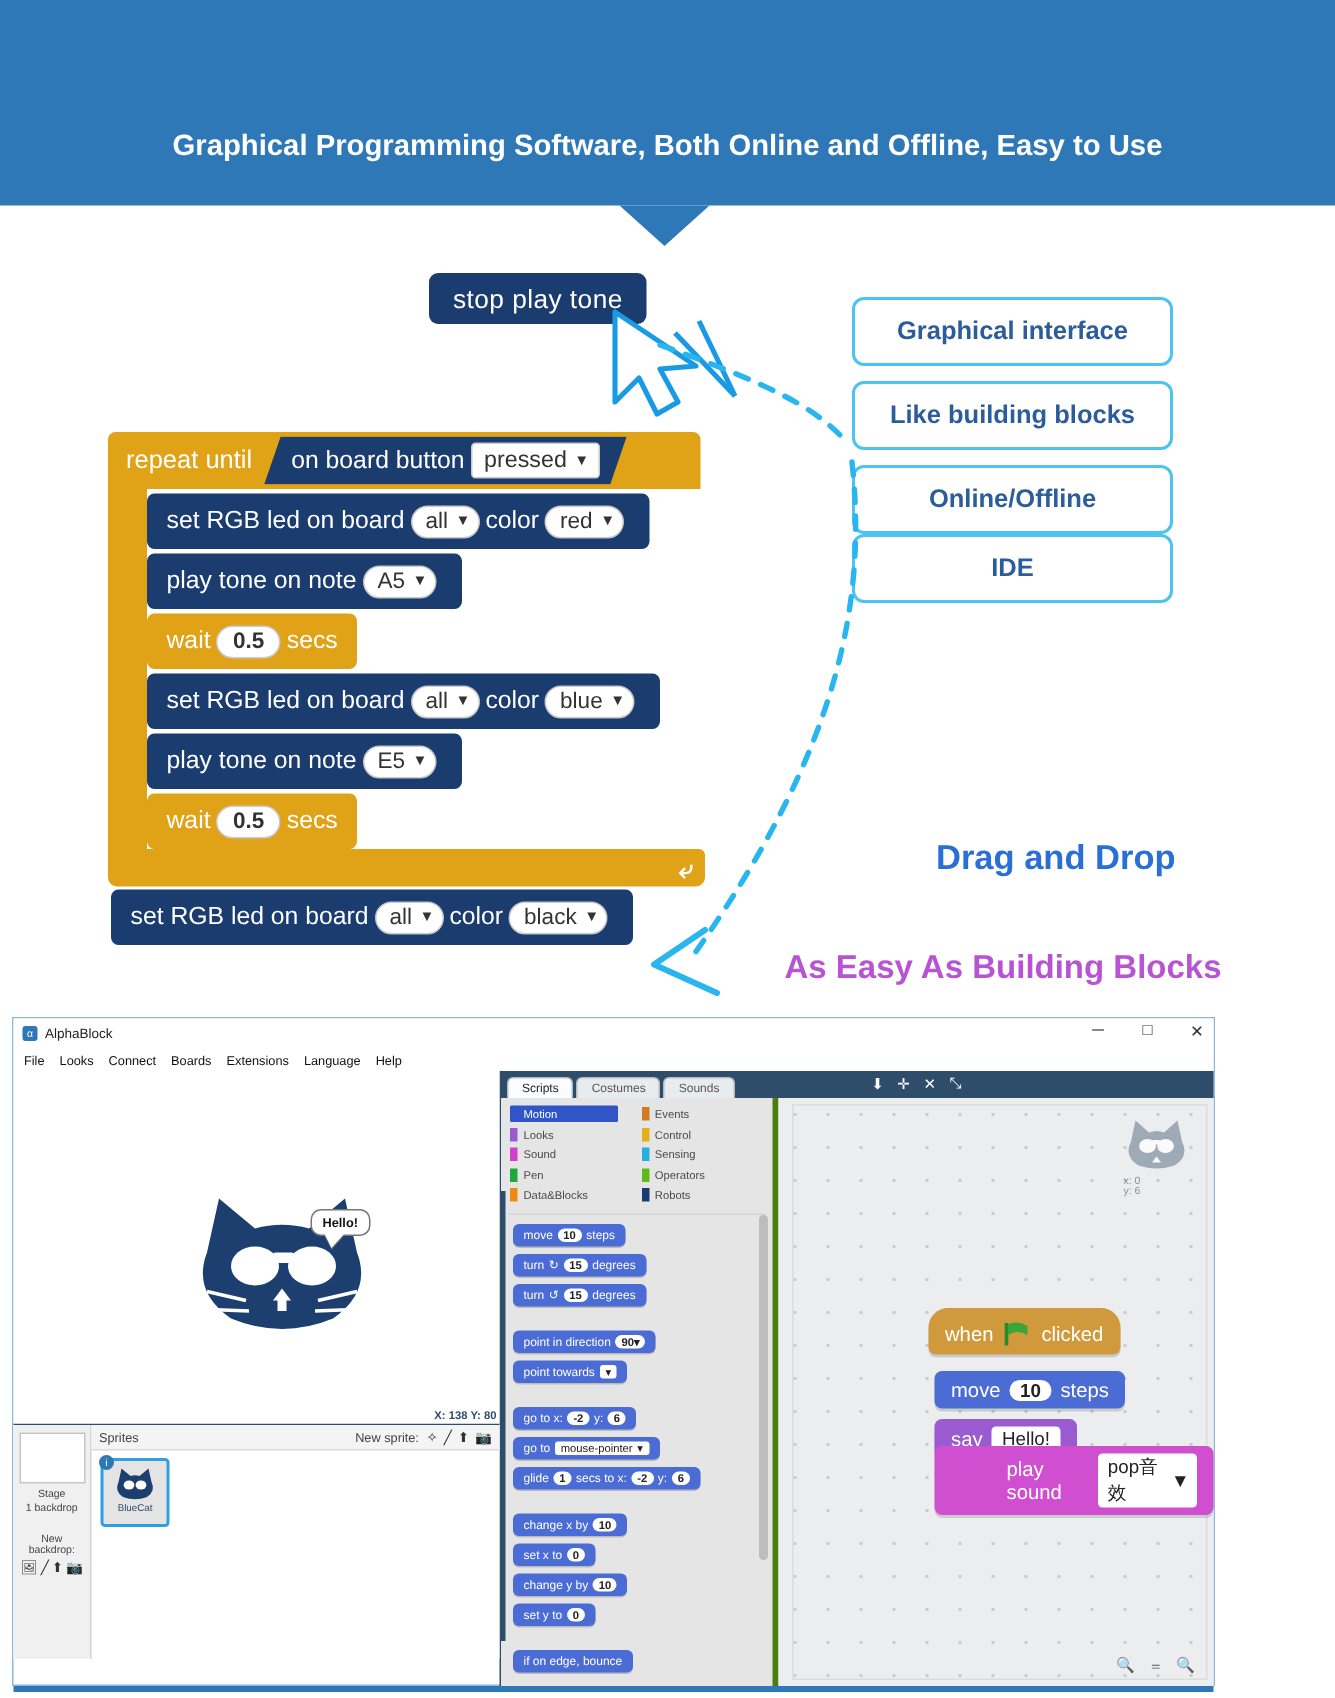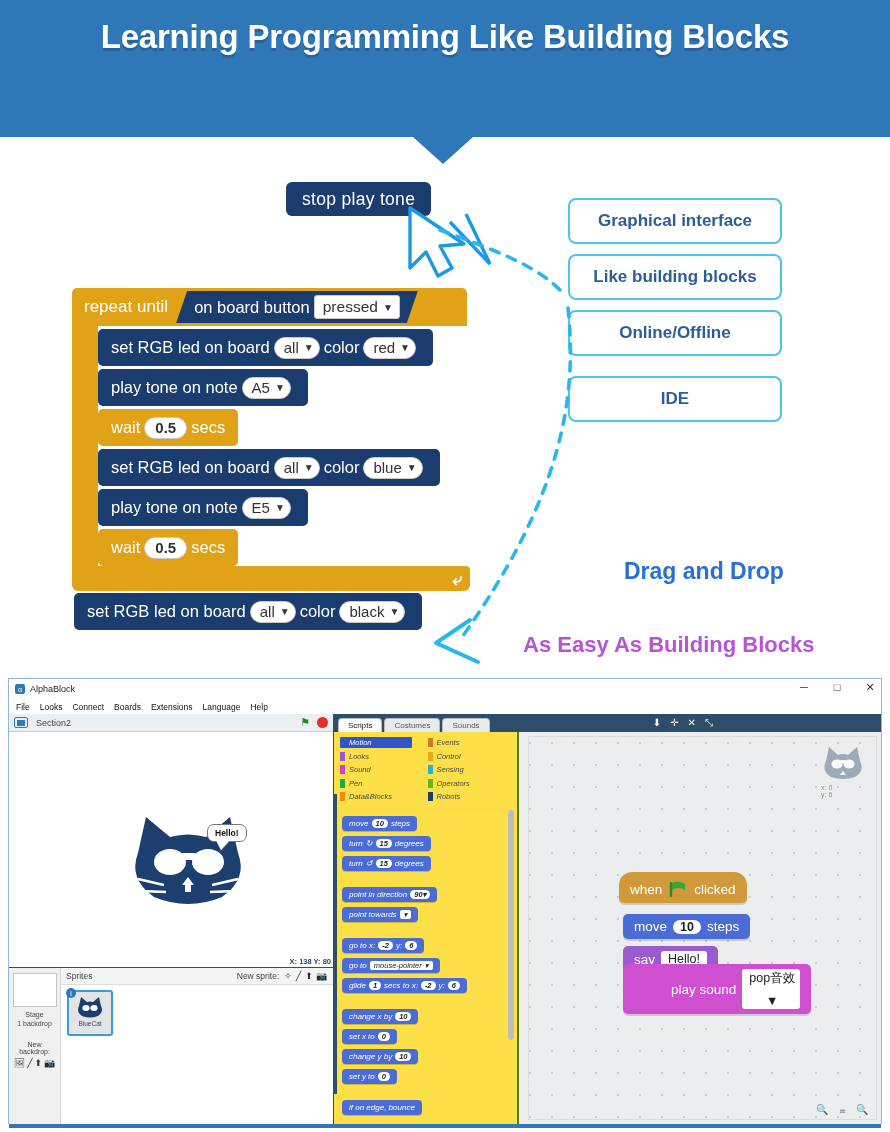--- a/index.html
+++ b/index.html
@@ -133,21 +133,21 @@
     position: absolute; left: 624px; top: 558px;
     color: #2a6fd6; font-size: 23px; font-weight: bold;
   }
   .anno-easy {
     position: absolute; left: 523px; top: 632px;
     color: #b854d4; font-size: 22px; font-weight: bold;
   }
 
   
   .app {
-    position: absolute; left: 8px; top: 678px; width: 874px; height: 446px;
+    position: absolute; left: 8px; top: 678px; width: 802px; height: 446px;
     background: #ffffff; border: 1px solid #8fb8d8;
   }
   .app-titlebar {
     height: 20px; background: #ffffff; display: flex; align-items: center;
     padding-left: 6px; font-size: 9px; color: #222; position: relative;
   }
   .app-logo {
     width: 10px; height: 10px; background: #2f78b8; border-radius: 2px;
     margin-right: 5px; color: #fff; font-size: 7px;
     display: flex; align-items: center; justify-content: center;
@@ -234,21 +234,21 @@
   }
   .tab {
     font-size: 8px; padding: 2.5px 9px 2px; background: #e9ecef;
     border: 1px solid #b6bcc2; border-bottom: none; border-radius: 4px 4px 0 0;
     color: #555; margin-right: 2px;
   }
   .tab.active { background: #fbfcfd; color: #222; }
   .ed-tools { position: absolute; right: 168px; top: 3px; display: flex; gap: 9px; color: #fff; font-size: 10px; }
 
   .ed-body { flex: 1; display: flex; }
-  .palette { width: 185px; background: #fde047; border-right: 2px solid #4d7c0f; position: relative; font-style: italic; }
+  .palette { width: 185px; background: #e5e5e5; border-right: 4px solid #4d7c0f; position: relative; }
   .cats { display: flex; padding: 5px 0 4px 6px; gap: 16px; }
   .cat-col { display: flex; flex-direction: column; gap: 2.5px; }
   .cat {
     display: flex; align-items: center; gap: 4px;
     font-size: 7.5px; color: #4a4a4a; padding: 1px 3px 1px 0;
   }
   .cat.sel { background: #2f55c8; color: #fff; padding-right: 40px; border-radius: 1px; }
   .swatch { width: 5px; height: 9px; display: block; }
   .cat-sep { border-top: 1px solid #d2d4d6; margin: 3px 5px 0; }
 
@@ -286,35 +286,35 @@
     position: absolute; border-radius: 5px; color: #fff; font-size: 13.5px;
     display: inline-flex; align-items: center; gap: 6px; padding: 5px 11px;
     box-shadow: 0 2px 0 rgba(0,0,0,0.14);
   }
   .sb-hat { background: #d09a3c; border-radius: 13px 13px 5px 5px; padding-top: 9px; }
   .sb-motion { background: #4a6cd4; }
   .sb-looks  { background: #9a5ad0; }
   .sb-sound  { background: #cf4fd0; }
   .sb .oval { background: #fff; color: #222; border-radius: 11px; padding: 0 7px; font-size: 12.5px; font-weight: bold; }
   .sb .white-rect { background: #fff; color: #222; border-radius: 3px; padding: 1px 7px; font-size: 12.5px; }
-  .sb .dd { background: #fff; color: #222; border-radius: 3px; padding: 1px 5px 1px 7px; font-size: 12.5px; display: inline-flex; align-items: center; gap: 7px; flex-direction: column; }
+  .sb .dd { background: #fff; color: #222; border-radius: 3px; padding: 1px 5px 1px 7px; font-size: 12.5px; display: inline-flex; align-items: center; gap: 7px; }
 
   .zoom-ctrls {
     position: absolute; right: 12px; bottom: 6px; display: flex; gap: 9px;
     font-size: 10px; color: #555;
   }
   .app-foot { height: 4px; background: #2f78b8; }
 
   svg { display: block; }
 </style>
 </head>
 <body>
 
 <div class="banner">
-  <div class="banner-title">Learning Programming Like Building Blocks</div>
+  <div class="banner-sub">Graphical Programming Software, Both Online and Offline, Easy to Use</div>
 </div>
 <div class="banner-tail"></div>
 
 <div class="blocks-area">
 
   <div class="standalone">
     <span>stop play tone</span>
   </div>
 
   <svg width="90" height="90" style="position:absolute;left:404px;top:42px;">
@@ -417,21 +417,21 @@
 
 <div class="feat" style="top:198px;">
   <span>Graphical interface</span>
 </div>
 <div class="feat" style="top:254px;">
   <span>Like building blocks</span>
 </div>
 <div class="feat" style="top:310px;">
   <span>Online/Offline</span>
 </div>
-<div class="feat" style="top:376px;align-items:center;">
+<div class="feat" style="top:356px;align-items:center;">
   <span>IDE</span>
 </div>
 
 <svg width="620" height="480" style="position:absolute;left:400px;top:200px;pointer-events:none;">
   <path d="M 40 30 C 110 55, 140 70, 160 90" fill="none" stroke="#29b6ef" stroke-width="3.6" stroke-dasharray="9 9" stroke-linecap="round"></path>
   <path d="M 168 108 C 178 200, 160 300, 60 440" fill="none" stroke="#29b6ef" stroke-width="3.6" stroke-dasharray="9 9" stroke-linecap="round"></path>
   <polyline points="70,420 36,443 78,462" fill="none" stroke="#29b6ef" stroke-width="4" stroke-linejoin="round" stroke-linecap="round"></polyline>
 </svg>
 
 <div class="anno-drag">Drag and Drop</div>
@@ -455,26 +455,20 @@
     <span>Connect</span>
     <span>Boards</span>
     <span>Extensions</span>
     <span>Language</span>
     <span>Help</span>
   </div>
 
   <div class="app-body">
 
     <div class="stage-col">
-      <div class="stage-head">
-        <span class="fullscreen-ic"></span>
-        <span>Section2</span>
-        <span class="flag-ic">⚑</span>
-        <span class="stop-ic"></span>
-      </div>
 
       <div class="stage-canvas">
 
         <svg width="128" height="110" style="position:absolute;left:115px;top:75px;">
           <path d="M14 46 L22 10 L46 30 Q64 25 82 30 L106 10 L114 46 Q124 72 98 90 Q64 104 30 90 Q4 72 14 46 Z" fill="#1c3f70"></path>
           <ellipse cx="46" cy="55" rx="16" ry="13" fill="#ffffff"></ellipse>
           <ellipse cx="84" cy="55" rx="16" ry="13" fill="#ffffff"></ellipse>
           <rect x="57" y="46" width="16" height="7" rx="3" fill="#ffffff"></rect>
           <path d="M64 70 l-6 8 h12 z" fill="#ffffff"></path>
           <rect x="61" y="76" width="6" height="9" fill="#ffffff"></rect>

